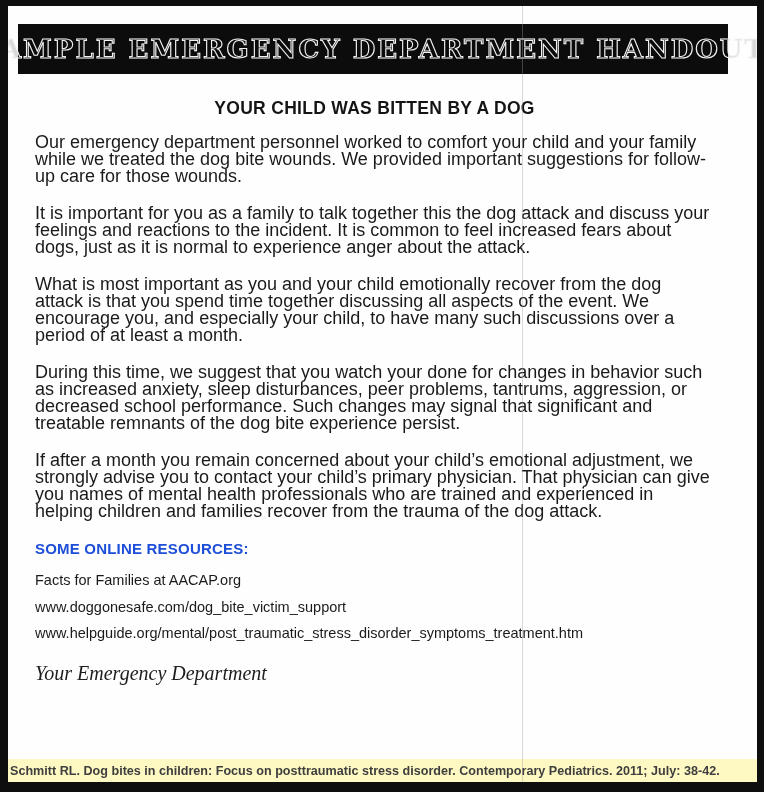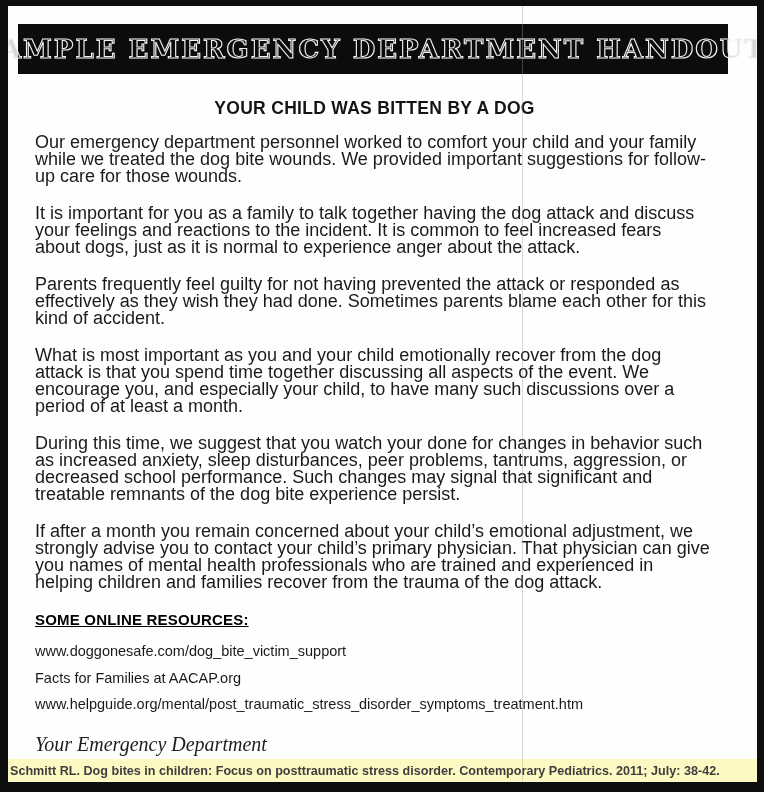--- a/index.html
+++ b/index.html
@@ -70,22 +70,21 @@
     margin: 0 0 20px 0;
     font-size: 18px;
     line-height: 17px;
     max-width: 682px;
   }
   .resources-heading {
     margin: 12px 0 10px 0;
     font-size: 15px;
     font-weight: bold;
     letter-spacing: 0.2px;
-    color: #000000;
-    text-decoration: underline;
+    color: #1d4ed8;
   }
   .resource-line {
     font-size: 14.5px;
     line-height: 26.5px;
     color: #1a1a1a;
   }
   .signature {
     margin-top: 15px;
     font-family: "Liberation Serif", serif;
     font-style: italic;
@@ -115,30 +114,29 @@
 <div class="sheet">
 
   <div class="banner">
     <span class="banner-text">SAMPLE EMERGENCY DEPARTMENT HANDOUT</span>
   </div>
 
   <h1 class="doc-title">YOUR CHILD WAS BITTEN BY A DOG</h1>
 
   <div class="body-text">
     <p>Our emergency department personnel worked to comfort your child and your family while we treated the dog bite wounds. We provided important suggestions for follow-up care for those wounds.</p>
-    <p>It is important for you as a family to talk together having the dog attack and discuss your feelings and reactions to the incident. It is common to feel increased fears about dogs, just as it is normal to experience anger about the attack.</p>
-    <p>Parents frequently feel guilty for not having prevented the attack or responded as effectively as they wish they had done. Sometimes parents blame each other for this kind of accident.</p>
+    <p>It is important for you as a family to talk together this the dog attack and discuss your feelings and reactions to the incident. It is common to feel increased fears about dogs, just as it is normal to experience anger about the attack.</p>
     <p>What is most important as you and your child emotionally recover from the dog attack is that you spend time together discussing all aspects of the event. We encourage you, and especially your child, to have many such discussions over a period of at least a month.</p>
     <p>During this time, we suggest that you watch your done for changes in behavior such as increased anxiety, sleep disturbances, peer problems, tantrums, aggression, or decreased school performance. Such changes may signal that significant and treatable remnants of the dog bite experience persist.</p>
     <p>If after a month you remain concerned about your child’s emotional adjustment, we strongly advise you to contact your child’s primary physician. That physician can give you names of mental health professionals who are trained and experienced in helping children and families recover from the trauma of the dog attack.</p>
 
     <h2 class="resources-heading">SOME ONLINE RESOURCES:</h2>
 
+    <div class="resource-line">Facts for Families at AACAP.org</div>
     <div class="resource-line">www.doggonesafe.com/dog_bite_victim_support</div>
-    <div class="resource-line">Facts for Families at AACAP.org</div>
     <div class="resource-line">www.helpguide.org/mental/post_traumatic_stress_disorder_symptoms_treatment.htm</div>
 
     <div class="signature">Your Emergency Department</div>
   </div>
 
   <div class="citation-bar">
     <span>Schmitt RL. Dog bites in children: Focus on posttraumatic stress disorder. Contemporary Pediatrics. 2011; July: 38-42.</span>
   </div>
 
   <div class="scan-line"></div>

